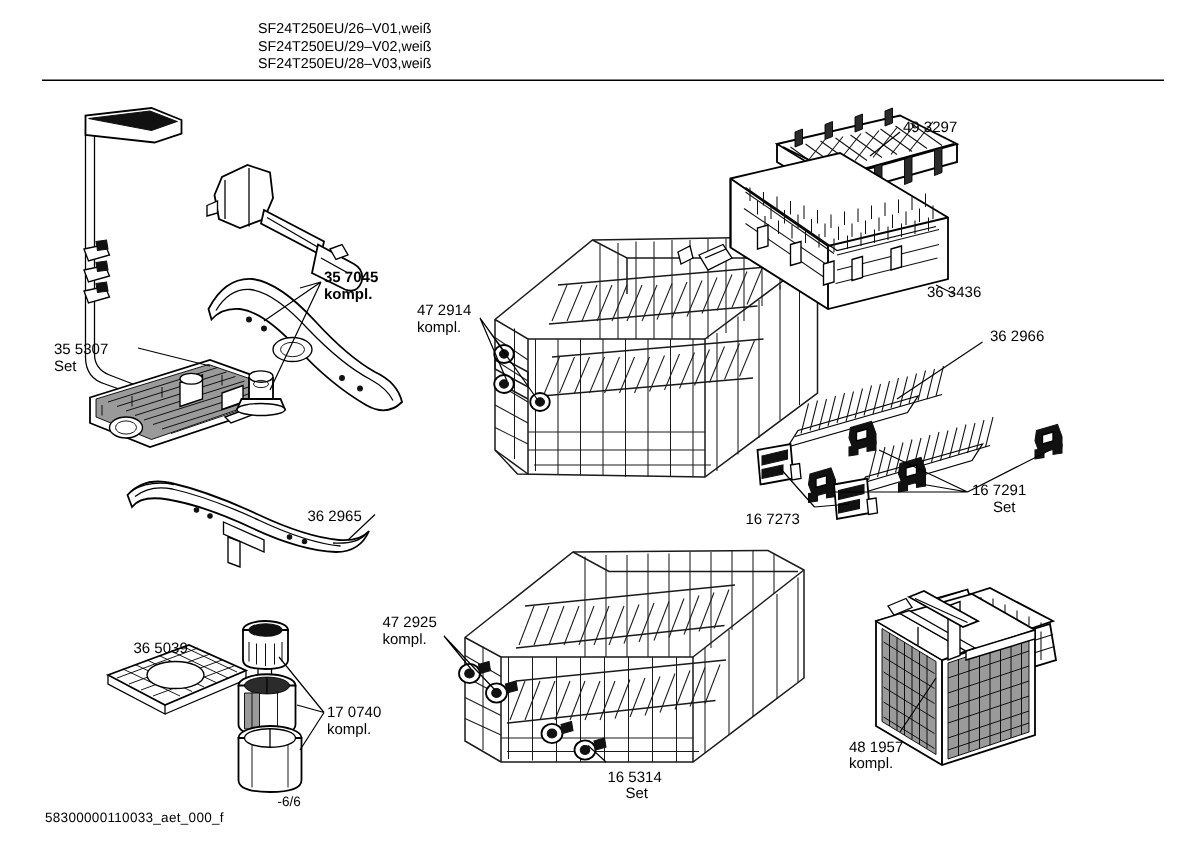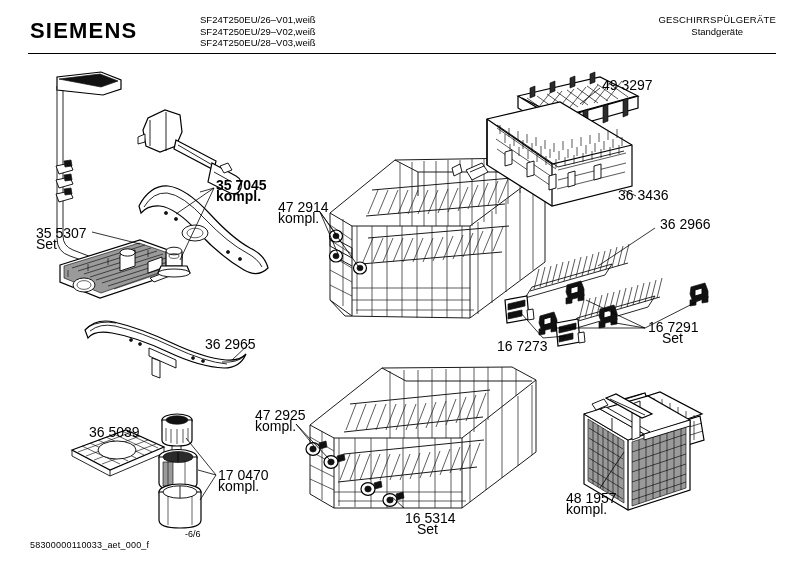--- a/index.html
+++ b/index.html
@@ -2,31 +2,31 @@
 <html><head>
 <meta charset="utf-8">
 <style>
   html,body{margin:0;padding:0;background:#ffffff;}
   body{width:800px;height:566px;position:relative;overflow:hidden;
        font-family:"Liberation Sans",sans-serif;color:#000;}
   #sheet{position:absolute;inset:0;width:800px;height:566px;}
 
   .brand{position:absolute;left:30px;top:18px;font-size:22px;font-weight:bold;
          letter-spacing:1.2px;font-family:"Liberation Sans",sans-serif;}
-  .models{position:absolute;left:172px;top:14px;font-size:9.5px;line-height:11.6px;margin-left:28px;}
+  .models{position:absolute;left:172px;top:14px;font-size:9.5px;line-height:11.6px;}
   .models div{white-space:nowrap;}
   .cat{position:absolute;right:24px;top:14px;text-align:center;font-size:9.5px;
        line-height:12px;}
   .cat .c1{letter-spacing:.2px;}
   .hrule{position:absolute;left:28px;top:53px;width:748px;height:0;
          border-top:1.6px solid #000;}
   .footer{position:absolute;left:30px;top:540px;font-size:9px;letter-spacing:.2px;}
   .page{position:absolute;left:185px;top:529px;font-size:9px;}
 
-  .lbl{position:absolute;font-size:14px;line-height:11.4px;white-space:nowrap;}
+  .lbl{position:absolute;font-size:10px;line-height:11.4px;white-space:nowrap;}
   .lbl .sub{display:block;}
 
   svg.art{position:absolute;left:0;top:0;width:800px;height:566px;
           pointer-events:none;}
   .ln{fill:none;stroke:#000;stroke-width:.85;}
   .ln2{fill:none;stroke:#000;stroke-width:1.25;}
   .thin{fill:none;stroke:#000;stroke-width:.6;}
   .wire{fill:none;stroke:#1a1a1a;stroke-width:1.0;}
   .wirethin{fill:none;stroke:#1a1a1a;stroke-width:.7;}
   .fillw{fill:#ffffff;stroke:#000;stroke-width:.9;}
@@ -34,32 +34,27 @@
   .dk{fill:#111;stroke:#111;stroke-width:.7;}
   .dkg{fill:#2b2b2b;stroke:#000;stroke-width:.6;}
   .mg{fill:#9a9a9a;stroke:#000;stroke-width:.6;}
   .leader{fill:none;stroke:#000;stroke-width:.8;}
 </style>
 </head>
 <body>
 
 <div id="sheet">
 
-  <div class="brand">SIEMENS</div>
 
   <div class="models">
     <div>SF24T250EU/26–V01,weiß</div>
     <div>SF24T250EU/29–V02,weiß</div>
     <div>SF24T250EU/28–V03,weiß</div>
   </div>
 
-  <div class="cat">
-    <div class="c1">GESCHIRRSPÜLGERÄTE</div>
-    <div class="c2">Standgeräte</div>
-  </div>
 
   <div class="hrule"></div>
 
   <svg class="art" viewBox="0 0 800 566">
 
     <g>
       <path class="ln" d="M57 86 L57 238 Q57 252 70 256 L98 266"></path>
       <path class="ln" d="M63 86 L63 236 Q63 246 73 250 L99 260"></path>
       <path class="fillw2" d="M57 84 L57 77 L101 72 L121 80 L121 89 L103 95 L57 90 Z"></path>
       <path class="dk" d="M59 79 L100 74 L118 81 L101 87 Z"></path>
@@ -719,21 +714,21 @@
 
   <div class="lbl" style="left:205px; top:339px;">
     <span>36 2965</span>
   </div>
 
   <div class="lbl" style="left:89px;  top:427px;">
     <span>36 5039</span>
   </div>
 
   <div class="lbl" style="left:218px; top:470px;">
-    <span>17 0470</span>
+    <span>17 0740</span>
     <span class="sub">kompl.</span>
   </div>
 
   <div class="lbl" style="left:255px; top:410px;">
     <span>47 2925</span>
     <span class="sub">kompl.</span>
   </div>
 
   <div class="lbl" style="left:405px; top:513px;">
     <span>16 5314</span>

